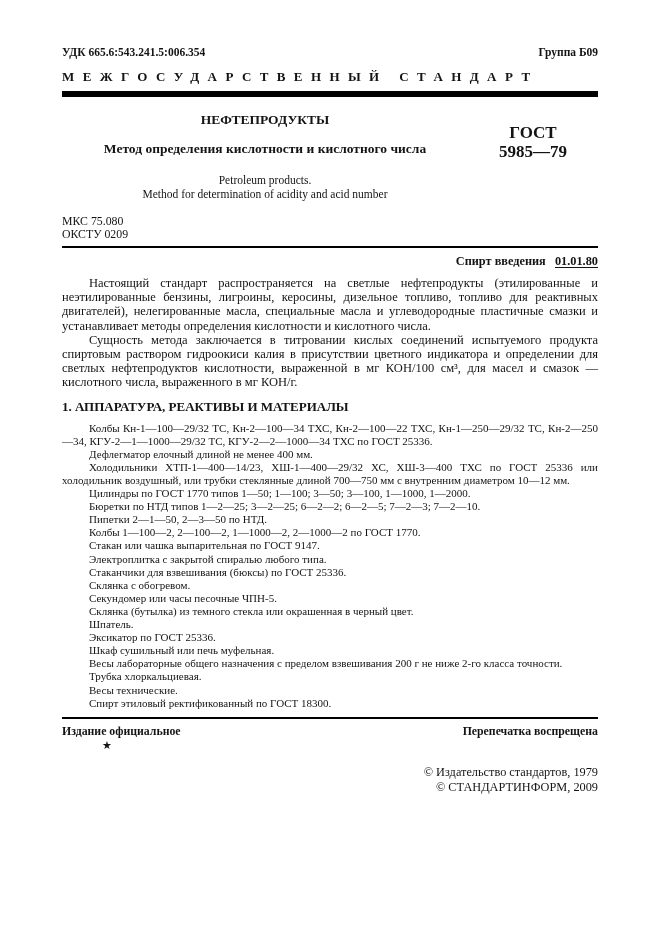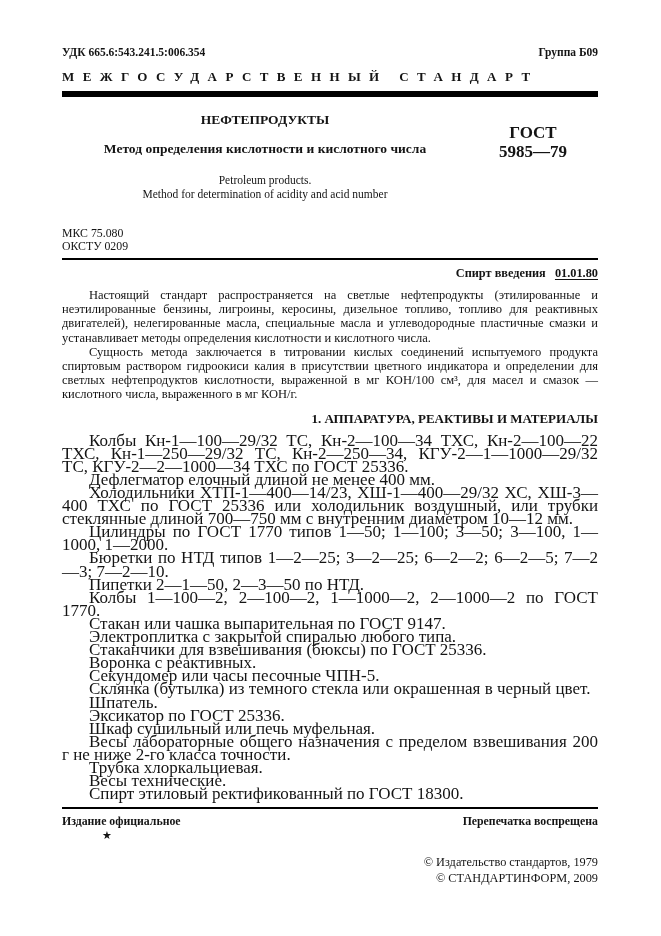--- a/index.html
+++ b/index.html
@@ -26,42 +26,42 @@
   .black-bar { margin-top: 6px; height: 6px; background: #000; }
 
   .title-area { display: flex; margin-top: 15px; }
   .title-left { width: 406px; text-align: center; }
   .title-ru { font-size: 13.5px; font-weight: bold; }
   .subtitle-ru { font-size: 13.5px; font-weight: bold; margin-top: 13px; }
   .title-en { font-size: 11.5px; margin-top: 16px; line-height: 14px; }
   .title-right { flex: 1; text-align: center; padding-top: 11px; }
   .gost-designation { font-size: 17px; font-weight: bold; line-height: 19px; }
 
-  .codes { margin-top: 26px; font-size: 11.8px; line-height: 13px; }
+  .codes { margin-top: 14px; font-size: 11.8px; line-height: 13px; }
 
   .rule { border: none; border-top: 2px solid #000; margin-top: 5px; }
   .thin-rule { border: none; border-top: 2px solid #000; }
 
   .date-line {
     margin-top: 6px; text-align: right;
     font-size: 12.3px; font-weight: bold;
   }
   .date-line .underline { text-decoration: underline; text-underline-offset: 2px; }
 
   .body-text { margin-top: 7px; }
   .para {
     font-size: 12.5px; line-height: 14.2px;
     text-align: justify; text-indent: 27px;
   }
   .section-heading {
     margin-top: 9px; margin-bottom: 7px;
-    text-align: right; font-size: 13px; font-weight: bold;
+    text-align: left; font-size: 13px; font-weight: bold;
   }
   .list-item {
-    font-size: 17px; line-height: 13.1px;
+    font-size: 11px; line-height: 13.1px;
     text-align: justify; text-indent: 27px;
   }
 
   .footer-rule { margin-top: 7px; }
   .footer-row {
     display: flex; justify-content: space-between;
     margin-top: 5px; font-size: 11.8px; font-weight: bold;
   }
   .star { margin-left: 40px; font-size: 11px; line-height: 12px; }
   .copyright { margin-top: 14px; text-align: right; font-size: 12.3px; line-height: 15.5px; }
@@ -118,21 +118,21 @@
       <div class="list-item">Колбы Кн-1—100—29/32 ТС, Кн-2—100—34 ТХС, Кн-2—100—22 ТХС, Кн-1—250—29/32 ТС, Кн-2—250—34, КГУ-2—1—1000—29/32 ТС, КГУ-2—2—1000—34 ТХС по ГОСТ 25336.</div>
       <div class="list-item">Дефлегматор елочный длиной не менее 400 мм.</div>
       <div class="list-item">Холодильники ХТП-1—400—14/23, ХШ-1—400—29/32 ХС, ХШ-3—400 ТХС по ГОСТ 25336 или холодильник воздушный, или трубки стеклянные длиной 700—750 мм с внутренним диаметром 10—12 мм.</div>
       <div class="list-item">Цилиндры по ГОСТ 1770 типов 1—50; 1—100; 3—50; 3—100, 1—1000, 1—2000.</div>
       <div class="list-item">Бюретки по НТД типов 1—2—25; 3—2—25; 6—2—2; 6—2—5; 7—2—3; 7—2—10.</div>
       <div class="list-item">Пипетки 2—1—50, 2—3—50 по НТД.</div>
       <div class="list-item">Колбы 1—100—2, 2—100—2, 1—1000—2, 2—1000—2 по ГОСТ 1770.</div>
       <div class="list-item">Стакан или чашка выпарительная по ГОСТ 9147.</div>
       <div class="list-item">Электроплитка с закрытой спиралью любого типа.</div>
       <div class="list-item">Стаканчики для взвешивания (бюксы) по ГОСТ 25336.</div>
-      <div class="list-item">Воронка с реактивных.</div>
+      <div class="list-item">Склянка с обогревом.</div>
       <div class="list-item">Секундомер или часы песочные ЧПН-5.</div>
       <div class="list-item">Склянка (бутылка) из темного стекла или окрашенная в черный цвет.</div>
       <div class="list-item">Шпатель.</div>
       <div class="list-item">Эксикатор по ГОСТ 25336.</div>
       <div class="list-item">Шкаф сушильный или печь муфельная.</div>
       <div class="list-item">Весы лабораторные общего назначения с пределом взвешивания 200 г не ниже 2-го класса точности.</div>
       <div class="list-item">Трубка хлоркальциевая.</div>
       <div class="list-item">Весы технические.</div>
       <div class="list-item">Спирт этиловый ректификованный по ГОСТ 18300.</div>
     </div>

